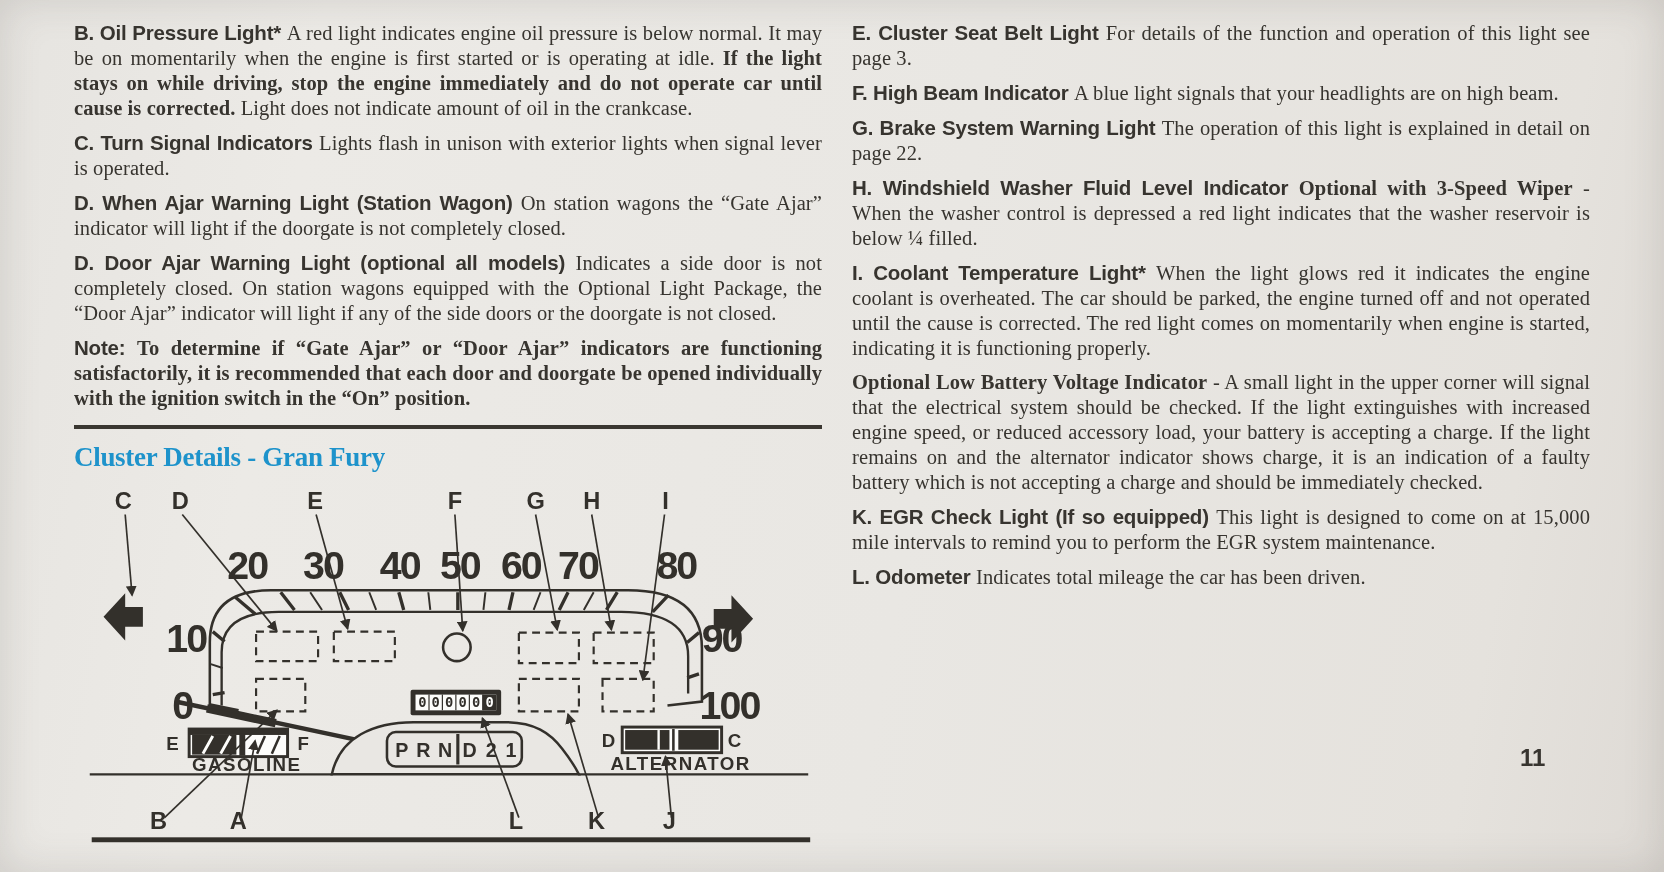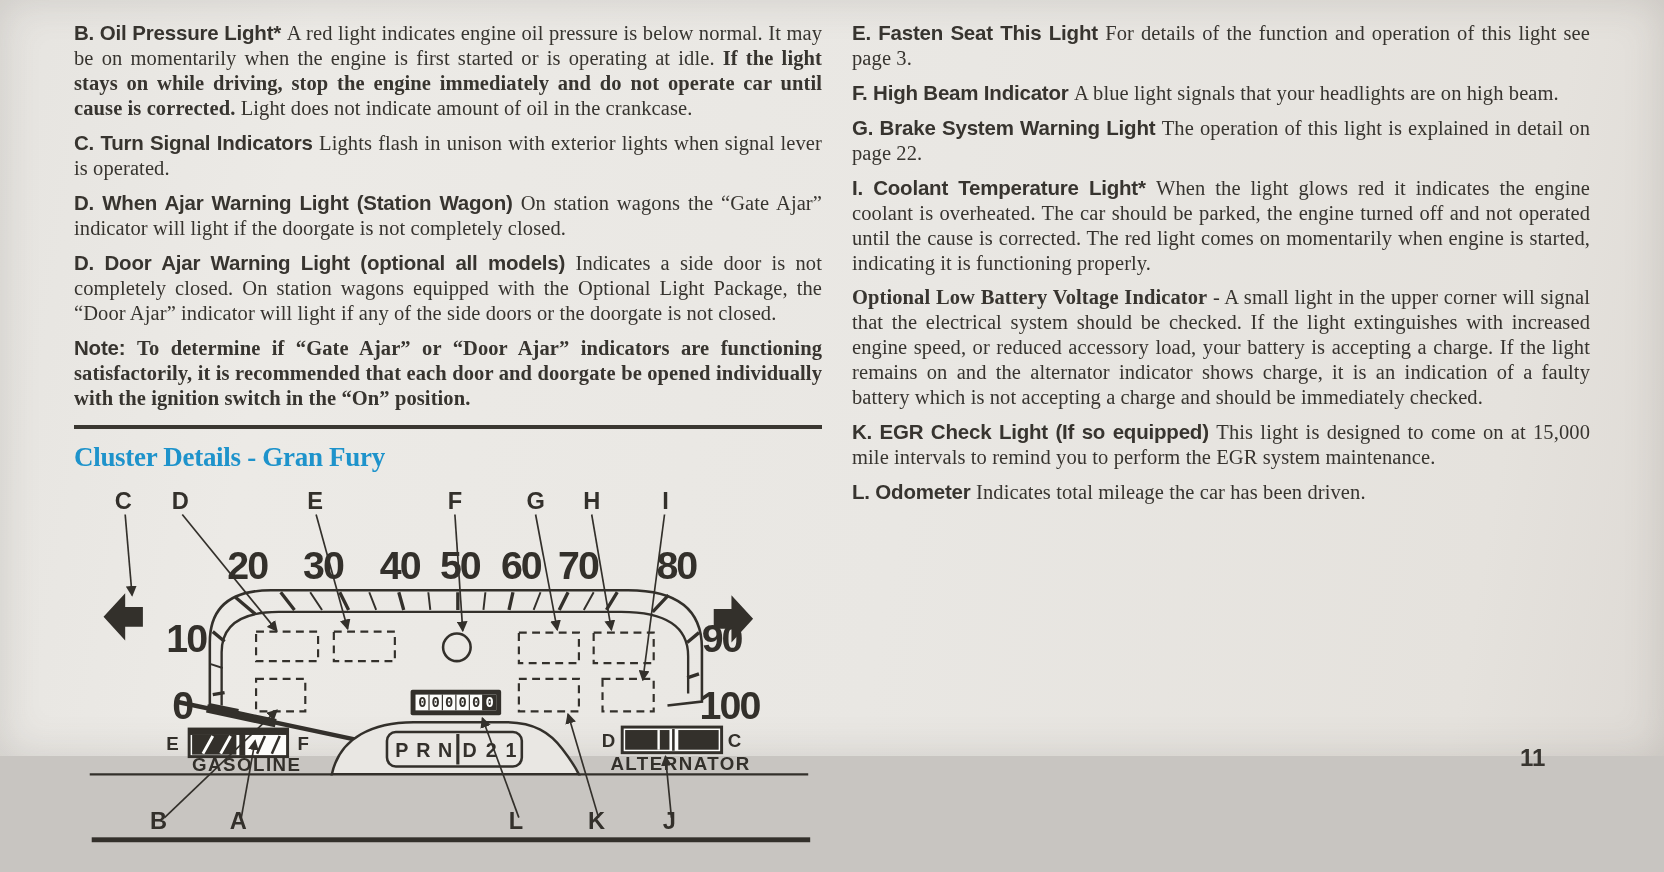--- a/index.html
+++ b/index.html
@@ -4,21 +4,21 @@
 <style>
   html,body{margin:0;padding:0;}
   body{
     width:1664px;height:872px;
     background:#c8c5c1;
     font-family:"Liberation Serif",serif;
     overflow:hidden;
   }
   .page{
     position:relative;
-    width:1664px;height:756px;
+    width:1664px;height:872px;
     background:linear-gradient(100deg,#e6e4e0 0%,#eceae6 18%,#e9e7e3 55%,#e5e2dd 88%,#dedad5 100%);
     box-shadow:inset 0 0 40px rgba(90,85,78,.18);
     color:#37342f;
     box-sizing:border-box;
   }
   .cols{display:flex;padding:20px 0 0 74px;}
   .col-left{width:748px;flex:0 0 748px;}
   .col-right{width:738px;flex:0 0 738px;margin-left:30px;}
   .para{
     margin:0 0 9px 0;
@@ -213,23 +213,24 @@
           <path class="ln" marker-end="url(#arr)" d="M 533,340 L 502,235"></path>
           <path class="ln" marker-end="url(#arr)" d="M 607,340 L 601,278"></path>
         </g>
 
         <rect class="ink" x="18" y="360" width="730" height="5"></rect>
       </svg>
     </div>
 
     <div class="col-right">
       <div>
-          <p class="para"><span class="sans b">E. Fasten Seat This Light </span><span class="serif">For details of the function and operation of this light see page 3.</span></p>
+          <p class="para"><span class="sans b">E. Cluster Seat Belt Light </span><span class="serif">For details of the function and operation of this light see page 3.</span></p>
           <p class="para"><span class="sans b">F. High Beam Indicator </span><span class="serif">A blue light signals that your headlights are on high beam.</span></p>
           <p class="para"><span class="sans b">G. Brake System Warning Light </span><span class="serif">The operation of this light is explained in detail on page 22.</span></p>
+          <p class="para"><span class="sans b">H. Windshield Washer Fluid Level Indicator </span><span class="serif b">Optional with 3-Speed Wiper</span><span class="serif"> - When the washer control is depressed a red light indicates that the washer reservoir is below ¼ filled.</span></p>
           <p class="para"><span class="sans b">I. Coolant Temperature Light* </span><span class="serif">When the light glows red it indicates the engine coolant is overheated. The car should be parked, the engine turned off and not operated until the cause is corrected. The red light comes on momentarily when engine is started, indicating it is functioning properly.</span></p>
           <p class="para"><span class="serif b">Optional Low Battery Voltage Indicator</span><span class="serif"> - A small light in the upper corner will signal that the electrical system should be checked. If the light extinguishes with increased engine speed, or reduced accessory load, your battery is accepting a charge. If the light remains on and the alternator indicator shows charge, it is an indication of a faulty battery which is not accepting a charge and should be immediately checked.</span></p>
           <p class="para"><span class="sans b">K. EGR Check Light (If so equipped) </span><span class="serif">This light is designed to come on at 15,000 mile intervals to remind you to perform the EGR system maintenance.</span></p>
           <p class="para"><span class="sans b">L. Odometer </span><span class="serif">Indicates total mileage the car has been driven.</span></p>
         </div>
     </div>
 
   </div>
 
   <div class="pageno">11</div>

